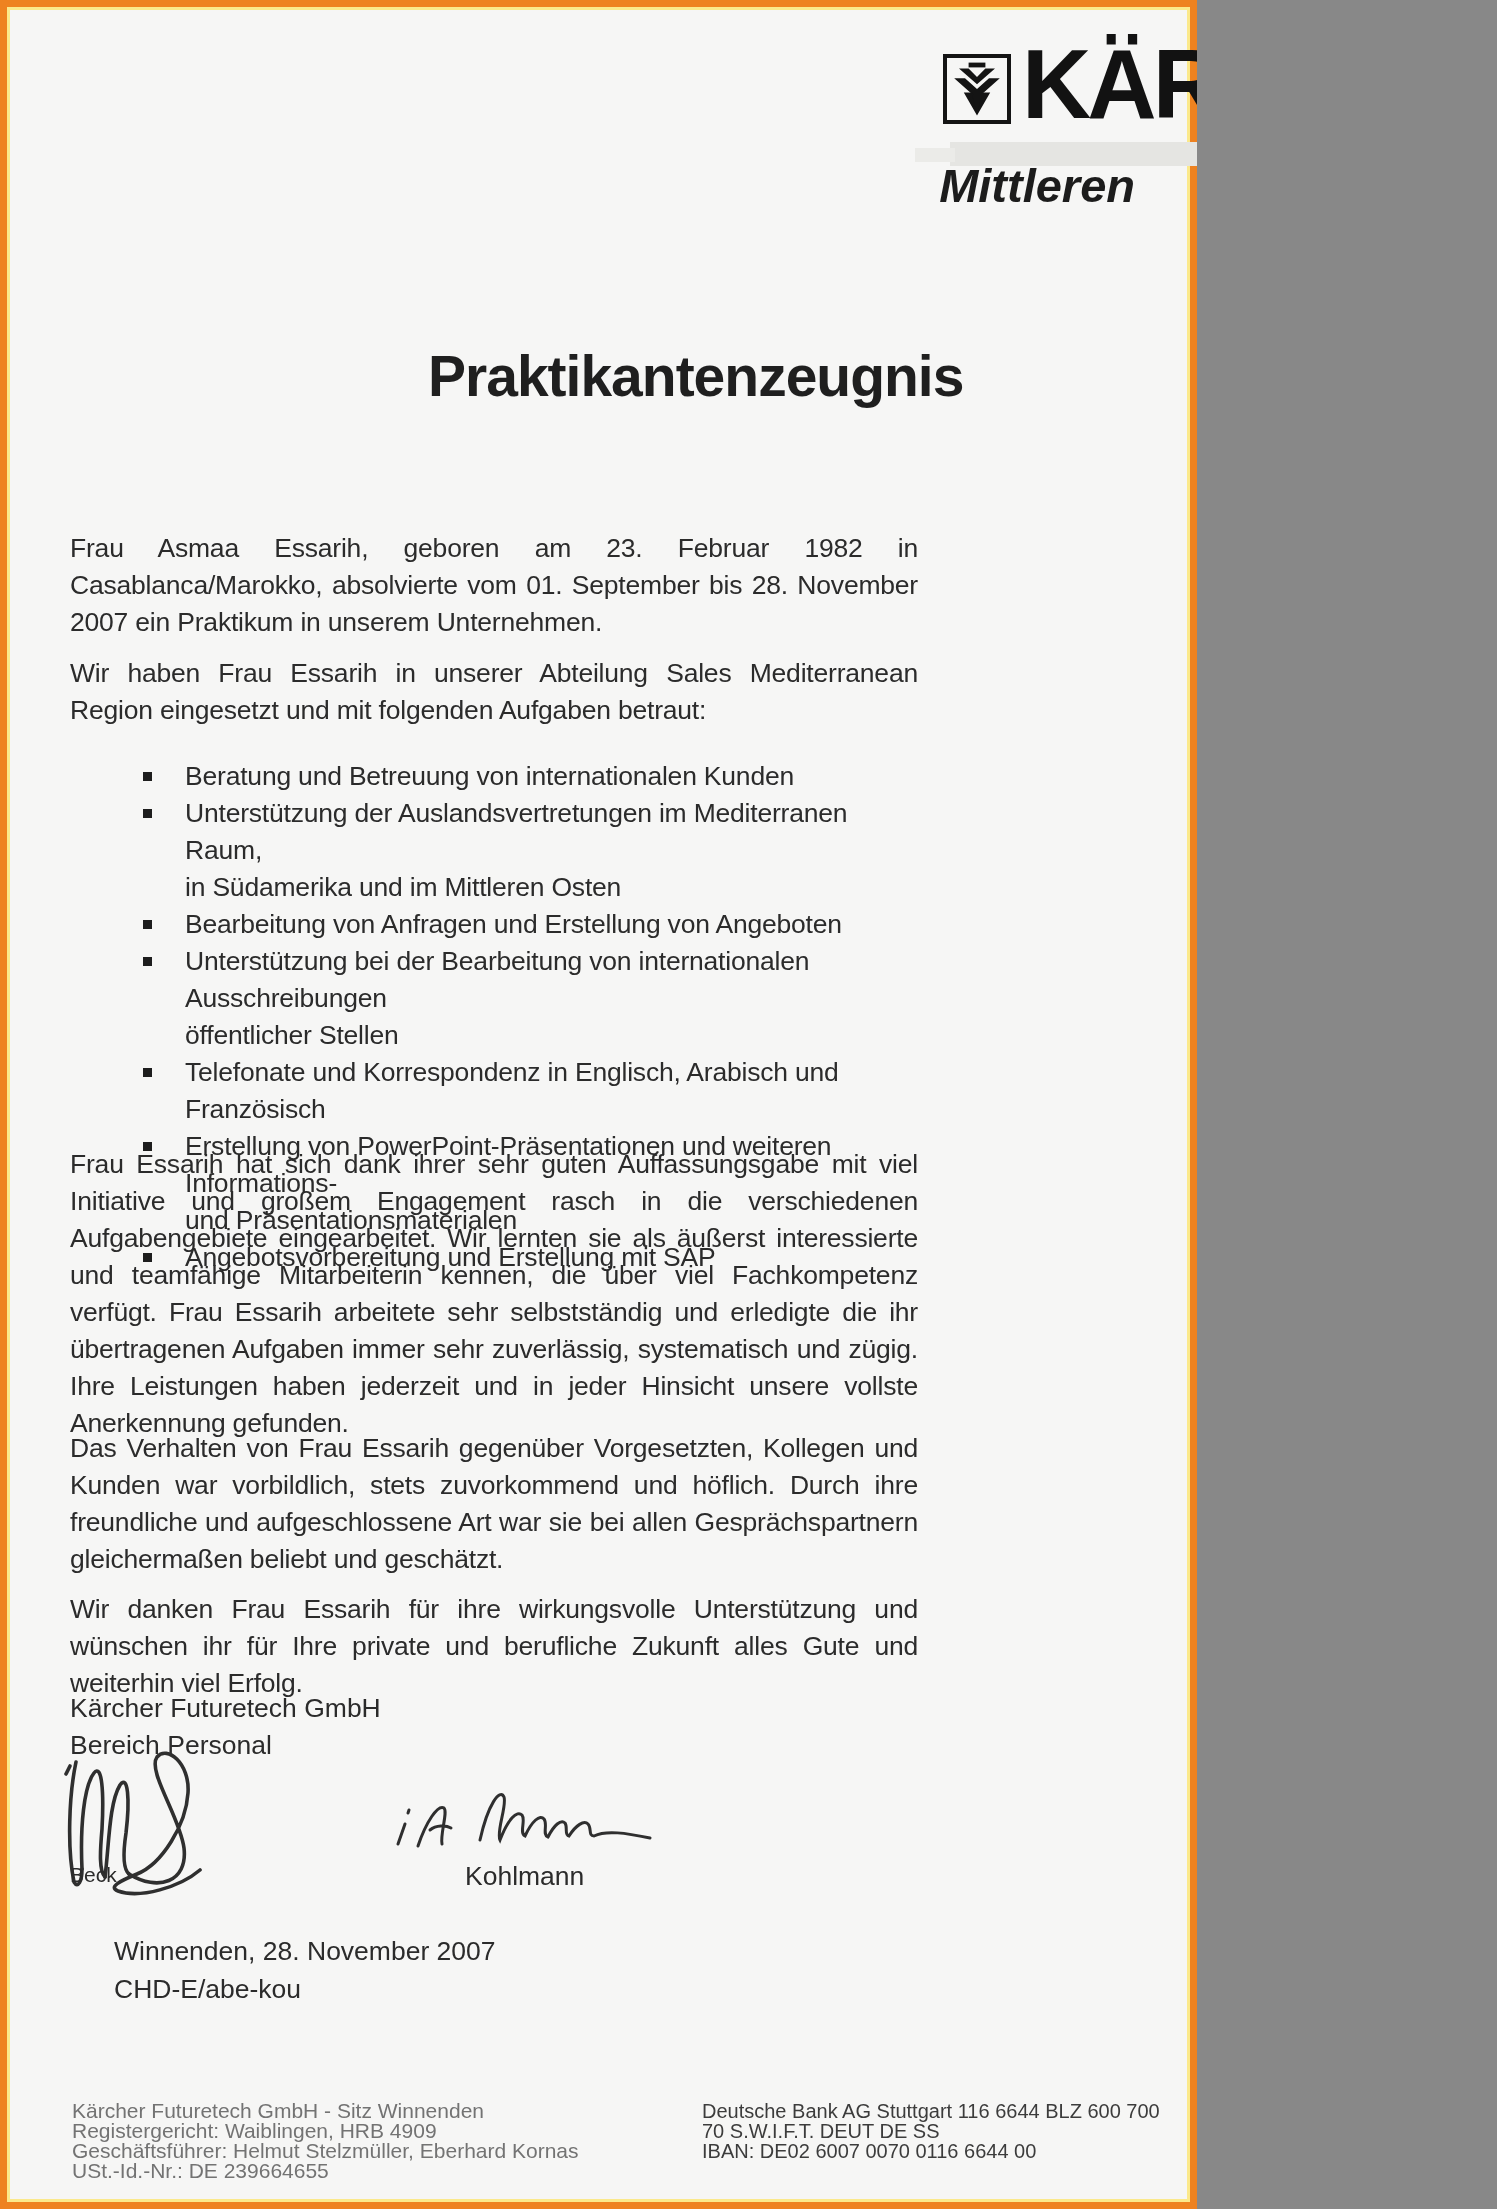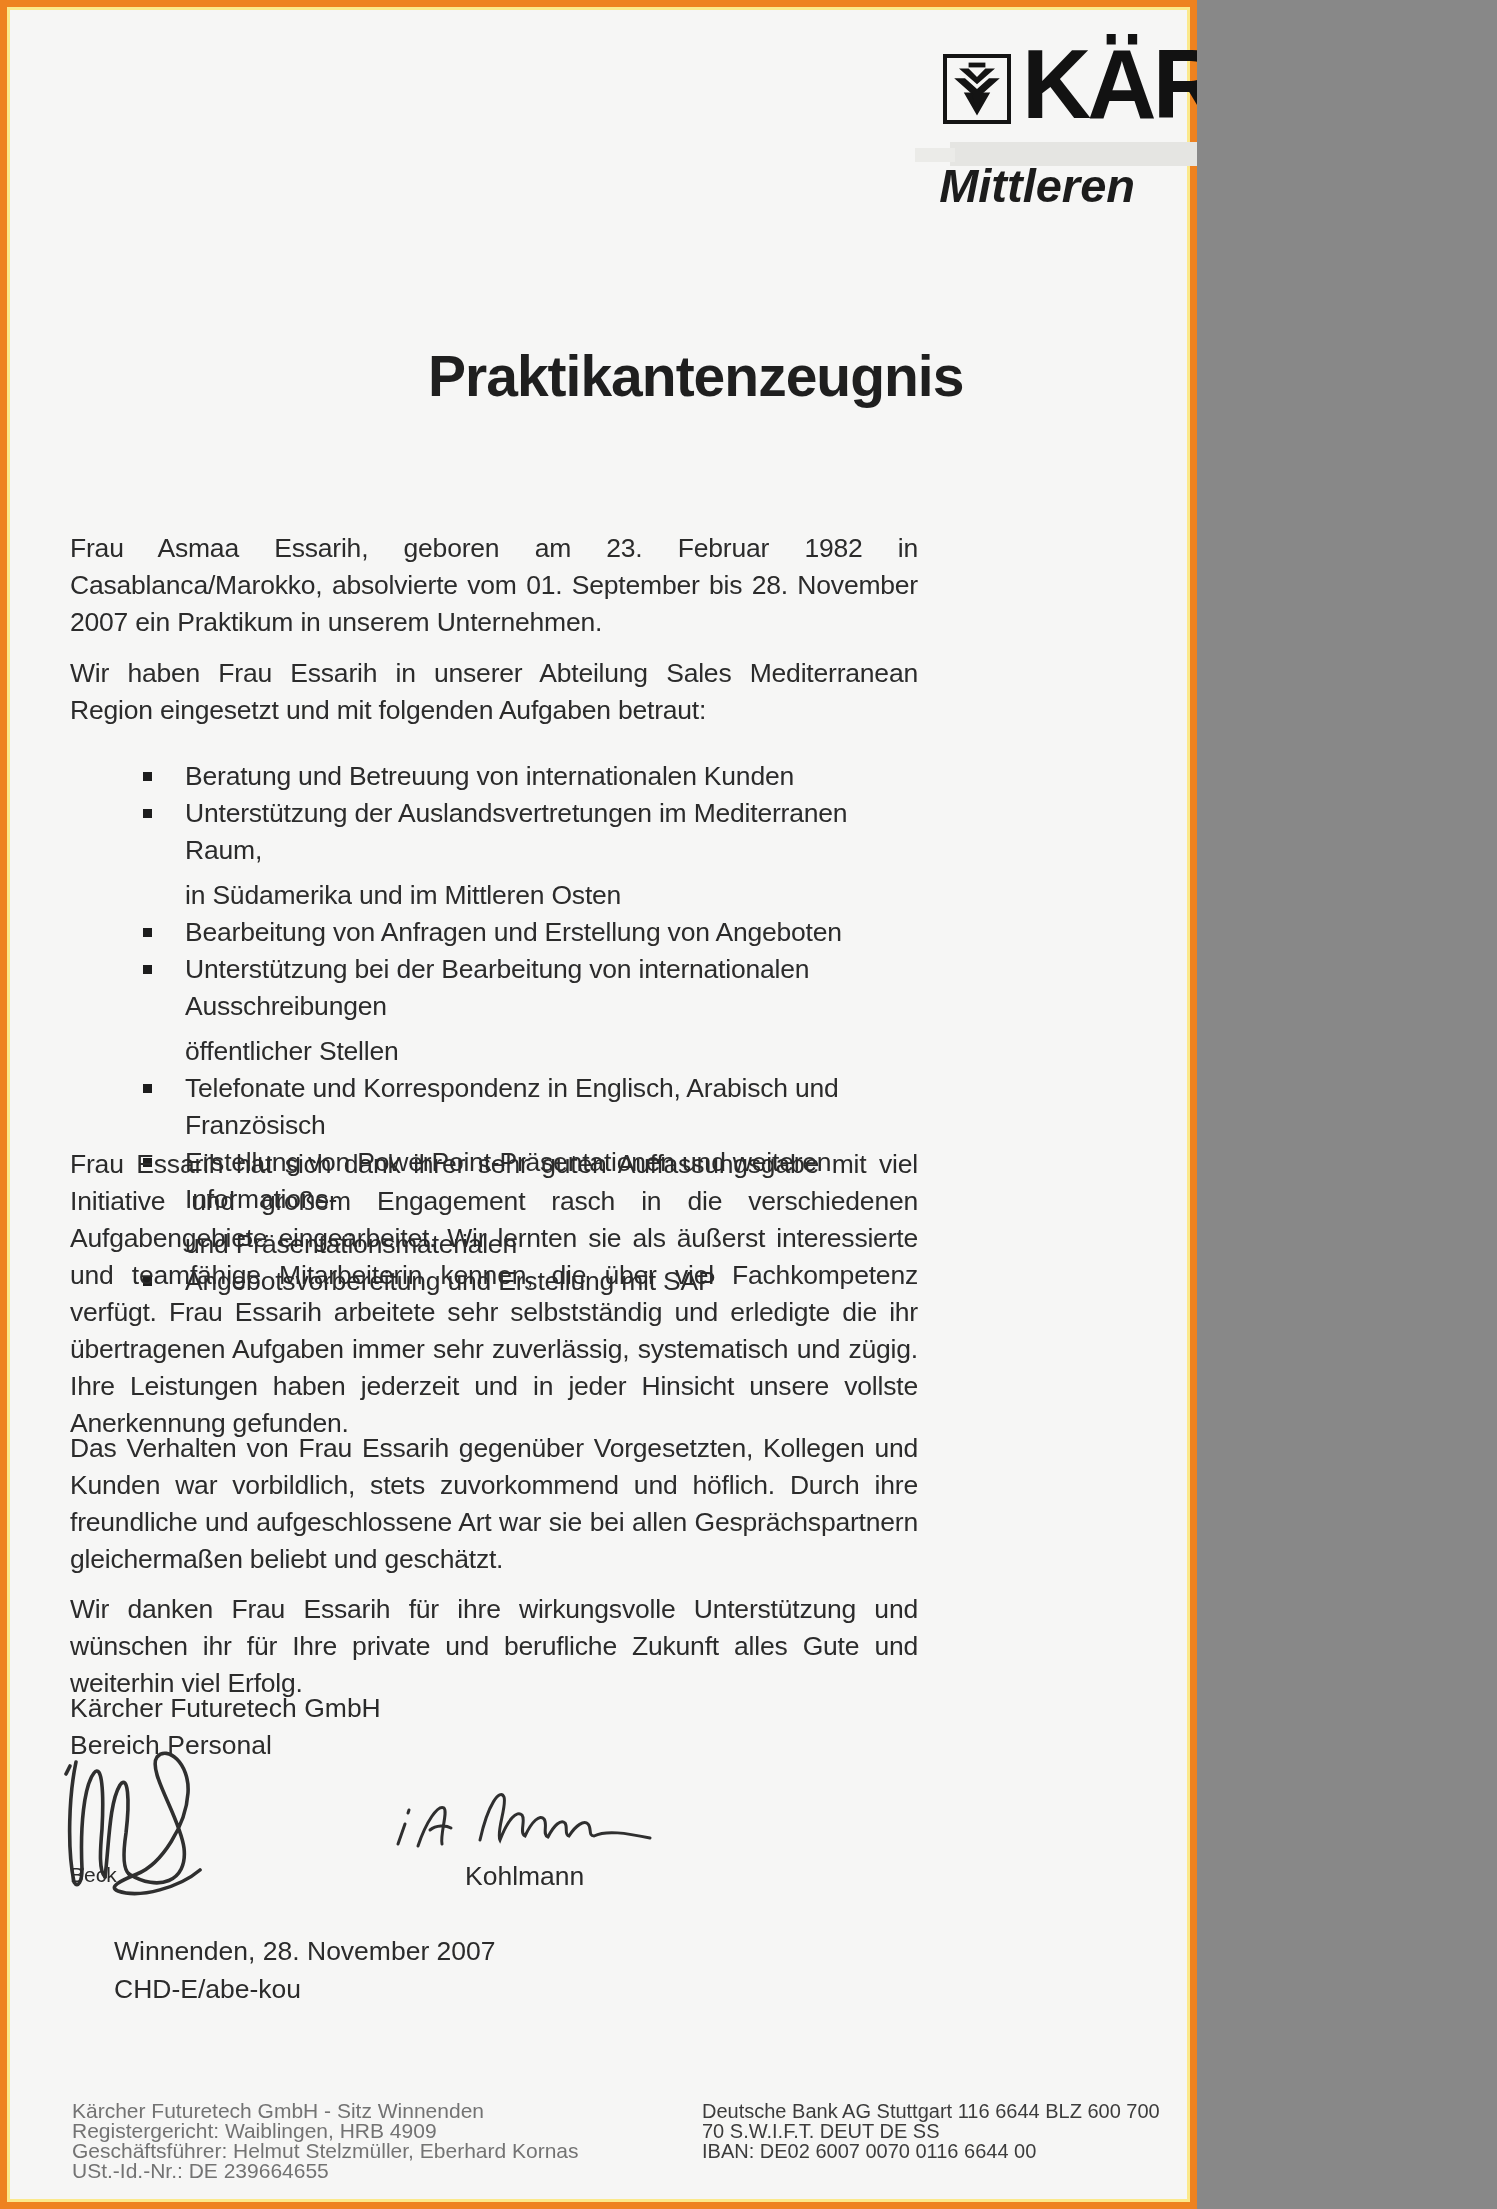--- a/index.html
+++ b/index.html
@@ -74,21 +74,21 @@
   .task{
     position:relative;
     padding-left:115px;
     font-size:26.5px;line-height:37px;
     letter-spacing:-0.2px;
   }
   .bullet{
     position:absolute;left:73px;top:14px;
     width:9px;height:9px;background:#1d1d1d;
   }
-  .cont{display:block;margin-top:8px;}
+  .cont{display:block;}
 
   
   .company-block{
     position:absolute;left:60px;top:1680px;
     font-size:26.5px;line-height:37px;
   }
   .sig-left-svg{position:absolute;left:48px;top:1730px;width:210px;height:165px;}
   .sig-right-svg{position:absolute;left:378px;top:1770px;width:270px;height:95px;}
   .signer-left{position:absolute;left:60px;top:1853px;font-size:21px;}
   .signer-right{position:absolute;left:455px;top:1851px;font-size:26.5px;}

